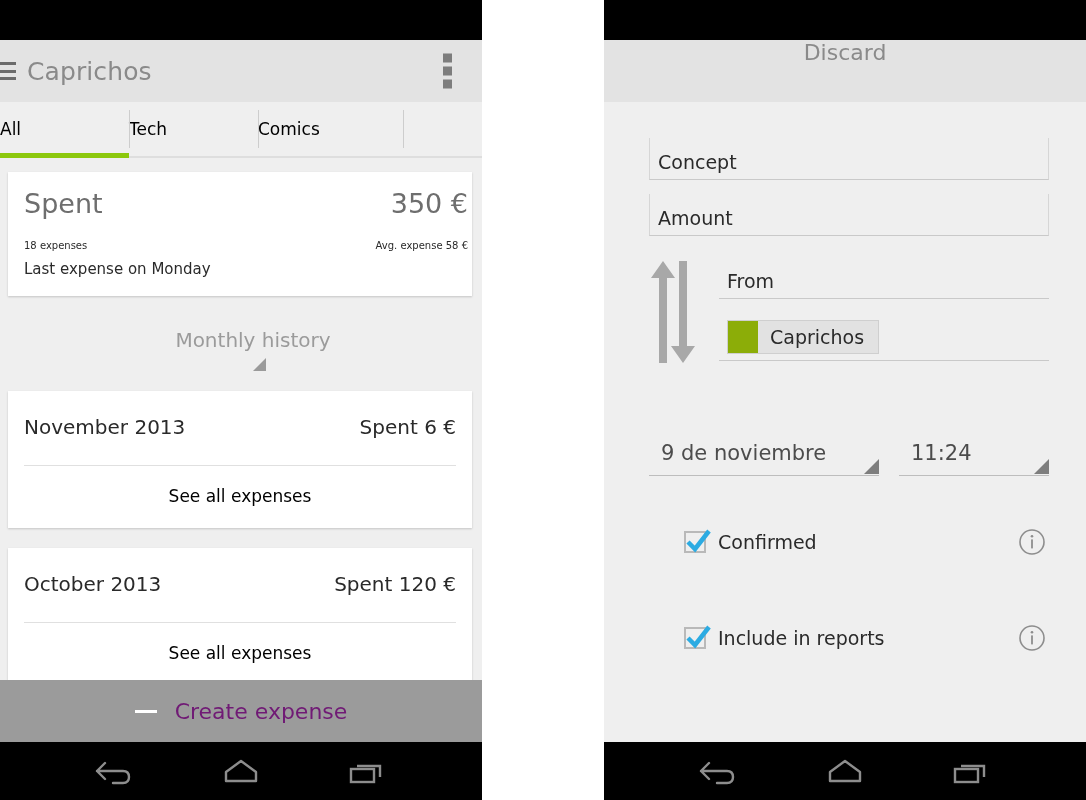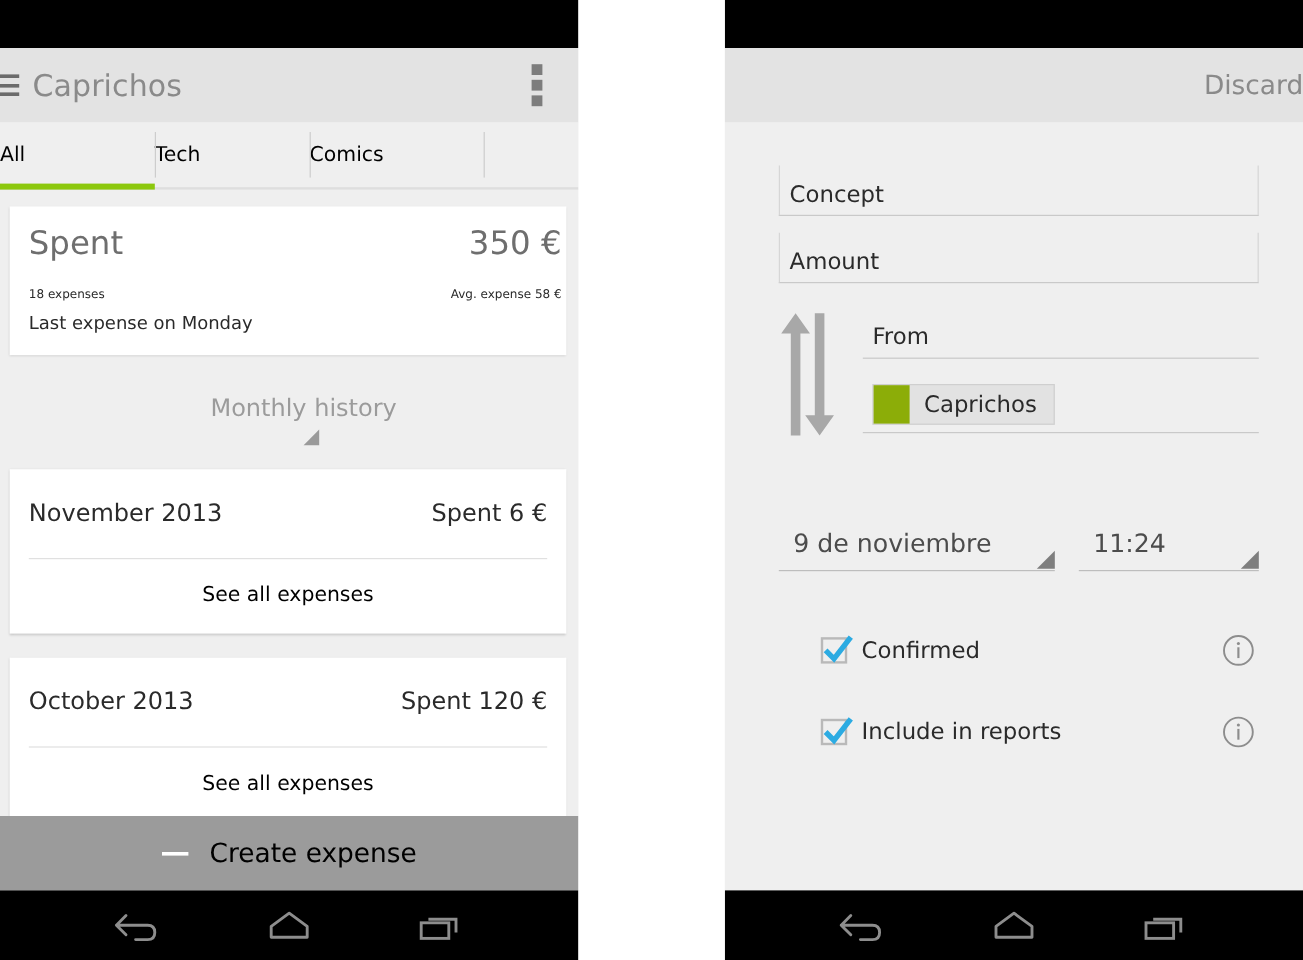--- a/index.html
+++ b/index.html
@@ -227,30 +227,29 @@
     box-sizing: border-box;
   }
   .minus-icon {
     width: 22px;
     height: 3px;
     background: #ffffff;
     margin-right: 18px;
   }
   .create-label {
     font-size: 22px;
-    color: #000000;
+    color: #701a75;
   }
 
   
   .dd-bar {
     height: 62px;
     background: #e3e3e3;
     display: flex;
-    align-items: flex-end;
-    flex-direction: column;
+    align-items: flex-start;
   }
   .dd-btn {
     flex: 1;
     display: flex;
     align-items: center;
     justify-content: center;
     font-size: 22px;
     color: #8a8a8a;
     position: relative;
   }
@@ -347,21 +346,21 @@
   .check-row {
     position: absolute;
     left: 60px;
     right: 40px;
     height: 26px;
     display: flex;
     align-items: center;
     padding-left: 20px;
   }
   .check-confirmed { top: 427px; }
-  .check-reports   { top: 495px; }
+  .check-reports   { top: 523px; }
   .checkbox {
     width: 22px;
     height: 22px;
     border: 2px solid #b9b9b9;
     background: #efefef;
     box-sizing: border-box;
     position: relative;
     flex: none;
   }
   .checkbox svg {

